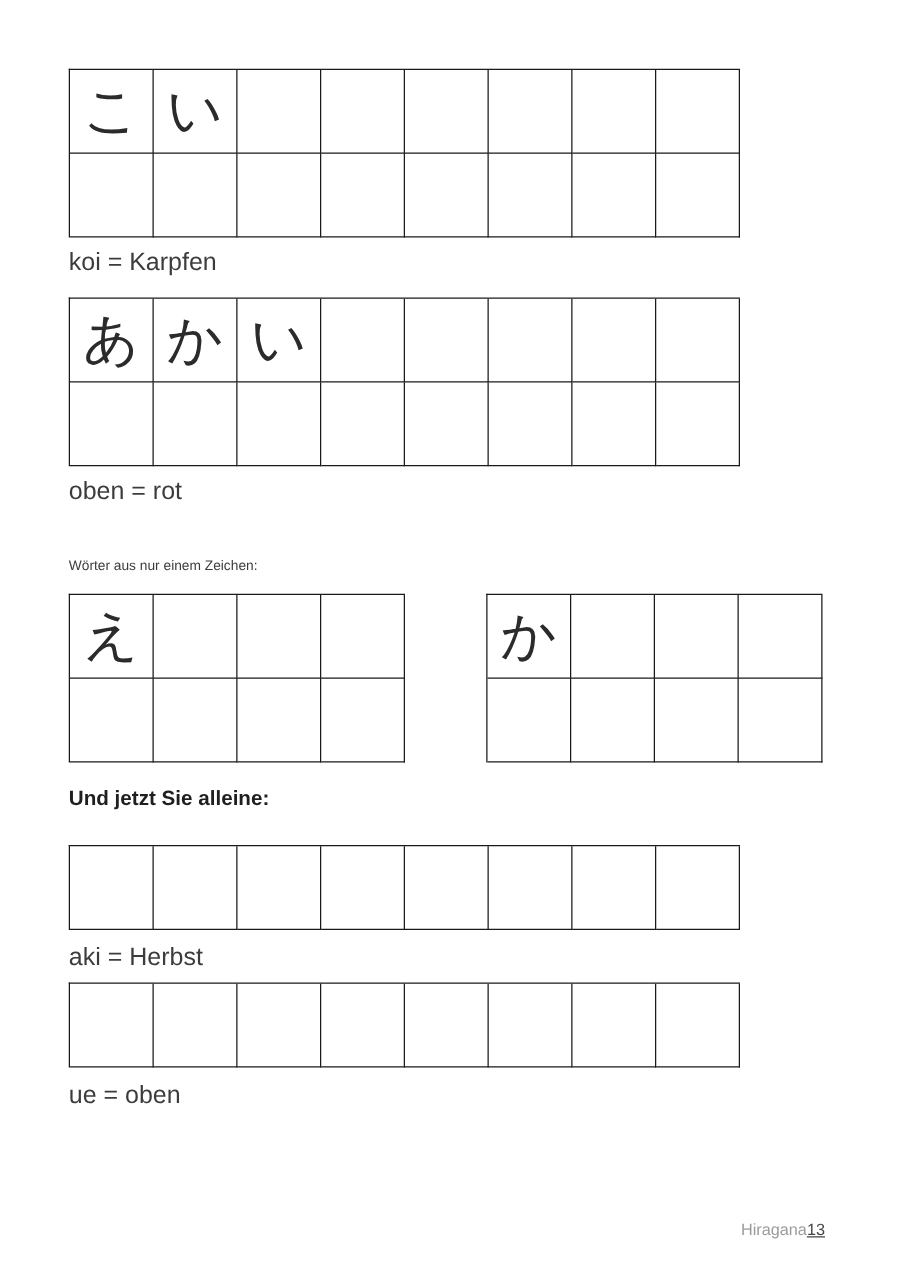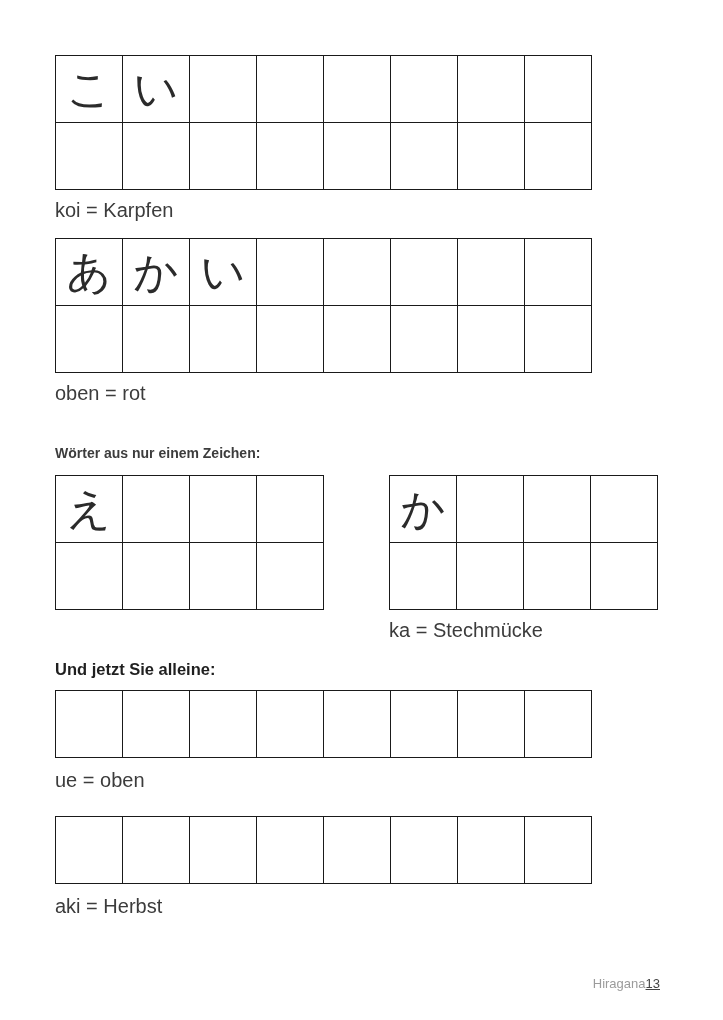--- a/index.html
+++ b/index.html
@@ -43,24 +43,23 @@
     font-family:"DejaVu Sans","Liberation Sans",sans-serif;
   }
   .caption{
     margin-top:10px;
     font-size:20px;
     line-height:20px;
     color:var(--text);
   }
   .heading{
     margin-top:40px;
-    font-size:14px;
+    font-size:11px;
     line-height:20px;
     color:var(--text);
-    font-weight:bold;
   }
   .heading-bold{
     margin-top:18px;
     font-size:16.5px;
     line-height:22px;
     font-weight:bold;
     color:#1f1f1f;
   }
   .grid-akai{margin-top:18px;}
   .grids-row{
@@ -170,52 +169,51 @@
               <span class="kana">か</span>
             </div>
             <div class="cell"></div>
             <div class="cell"></div>
             <div class="cell"></div>
             <div class="cell"></div>
             <div class="cell"></div>
             <div class="cell"></div>
             <div class="cell"></div>
           </div>
-        <p class="caption">ka = Stechmücke</p>
       </div>
     </div>
 
     <p class="heading-bold">Und jetzt Sie alleine:</p>
 
     <section>
+      <div class="grid grid-aki" style="grid-template-columns: repeat(8, 67px); grid-auto-rows: 67px;">
+          <div class="cell"></div>
+          <div class="cell"></div>
+          <div class="cell"></div>
+          <div class="cell"></div>
+          <div class="cell"></div>
+          <div class="cell"></div>
+          <div class="cell"></div>
+          <div class="cell"></div>
+        </div>
+      <p class="caption caption-aki">aki = Herbst</p>
+    </section>
+
+    <section>
       <div class="grid grid-ue" style="grid-template-columns: repeat(8, 67px); grid-auto-rows: 67px;">
           <div class="cell"></div>
           <div class="cell"></div>
           <div class="cell"></div>
           <div class="cell"></div>
           <div class="cell"></div>
           <div class="cell"></div>
           <div class="cell"></div>
           <div class="cell"></div>
         </div>
       <p class="caption caption-ue">ue = oben</p>
-    </section>
-
-    <section>
-      <div class="grid grid-aki" style="grid-template-columns: repeat(8, 67px); grid-auto-rows: 67px;">
-          <div class="cell"></div>
-          <div class="cell"></div>
-          <div class="cell"></div>
-          <div class="cell"></div>
-          <div class="cell"></div>
-          <div class="cell"></div>
-          <div class="cell"></div>
-          <div class="cell"></div>
-        </div>
-      <p class="caption caption-aki">aki = Herbst</p>
     </section>
 
   </div>
 
   <div class="footer">
     <span class="section">Hiragana</span><span class="pagenum">13</span>
   </div>
 </div>
 
 </body></html>

